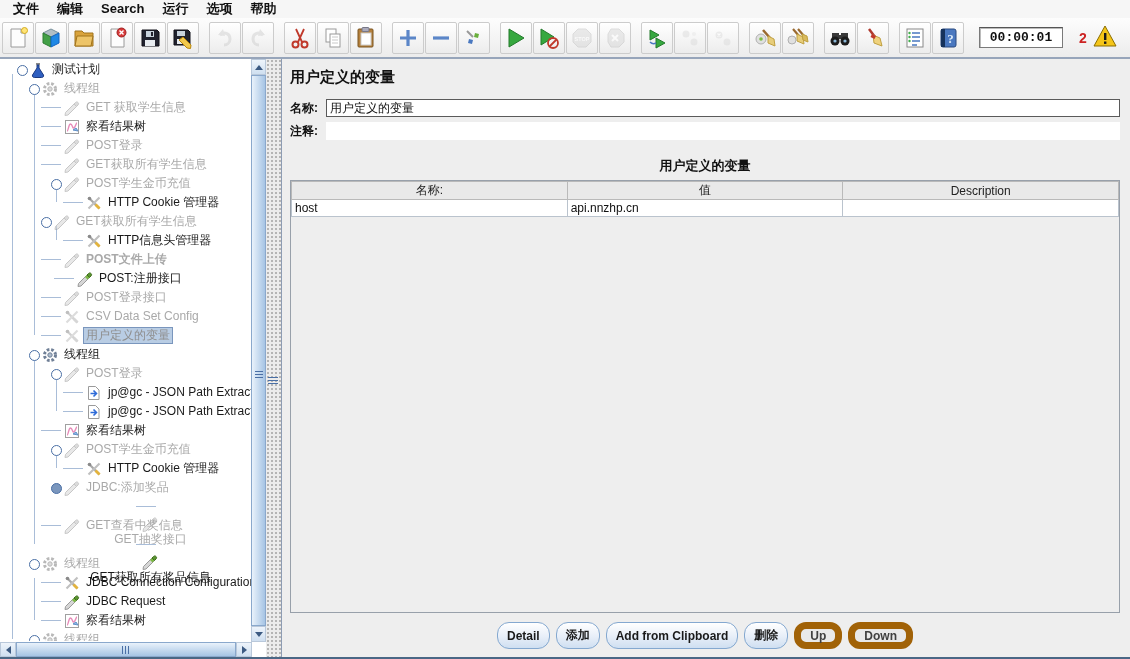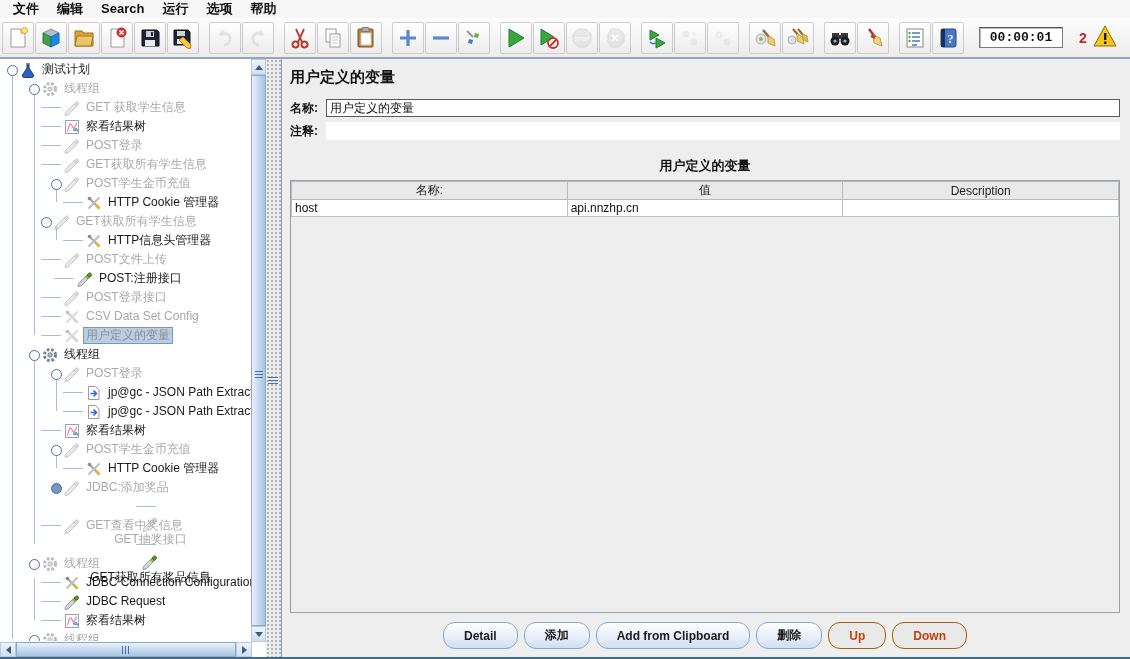--- a/index.html
+++ b/index.html
@@ -73,22 +73,22 @@
   .field-row{display:flex;align-items:center;margin-bottom:5px}
   .field-label{font-weight:bold;font-size:12px;color:#111;width:36px;flex:none}
   .text-input{flex:1;height:18px;font-size:12px;font-family:inherit;border:1px solid #5a5a5a;background:#fff;padding:0 3px;color:#111}
   .text-input.plain{border:1px solid #fff;border-left:none}
   .table-title{text-align:center;font-weight:bold;font-size:13px;color:#111;margin:12px 0 5px 0}
   .table-wrap{flex:1;border:1px solid #98a0aa;background:#eee;overflow:hidden}
   table{width:100%;border-collapse:collapse;font-size:12px;table-layout:fixed}
   th{background:#e9e9e9;border:1px solid #b9b9b9;font-weight:normal;color:#222;height:18px;text-align:center}
   td{background:#fff;border:1px solid #bac3cd;color:#111;height:17px;padding:0 3px;text-align:left}
   .btn-row{display:flex;justify-content:center;gap:6px;margin-top:9px;flex:none}
-  .btn{height:27px;padding:0 20px;font-size:12px;font-weight:bold;color:#1a1a1a;font-family:inherit;border:1px solid #84a8d0;background:linear-gradient(#ffffff,#e7eef8 55%,#cfdff1);border-radius:12px}
-  .btn.disabled{border:1px solid #a16207;background:#e9e9e9;color:#c2410c}
+  .btn{height:27px;padding:0 9px;font-size:12px;font-weight:bold;color:#1a1a1a;font-family:inherit;border:1px solid #84a8d0;background:linear-gradient(#ffffff,#e7eef8 55%,#cfdff1);border-radius:12px}
+  .btn.disabled{border:7px solid #a16207;background:#e9e9e9;color:#404040}
 </style>
 </head>
 <body>
 
 <div class="window">
 
   <div class="menubar" id="menubar">
       <div class="menu-item">文件</div>
       <div class="menu-item">编辑</div>
       <div class="menu-item">Search</div>
@@ -356,21 +356,21 @@
     <div class="tree-panel">
       <div class="tree" id="tree">
         <div class="vline" style="left:12px;top:15px;height:565px"></div>
         <div class="vline" style="left:34px;top:34px;height:242px"></div>
         <div class="vline" style="left:34px;top:300px;height:185px"></div>
         <div class="vline" style="left:34px;top:519px;height:42px"></div>
         <div class="vline" style="left:56px;top:129px;height:14px"></div>
         <div class="vline" style="left:56px;top:167px;height:14px"></div>
         <div class="vline" style="left:56px;top:319px;height:33px"></div>
         <div class="vline" style="left:56px;top:395px;height:14px"></div>
-      <div class="trow enabled" style="padding-left: 6px;">
+      <div class="trow enabled" style="padding-left: 16px;">
             <span class="conn h"></span>
             <span class="ticon">
               <svg viewBox="0 0 16 16" width="16" height="16">
                 <path d="M6 1h4v2H6z" fill="#8a8a8a"></path>
                 <path d="M7 3v3l-4.5 7c-.5 1.5.5 2.5 2 2.5h7c1.5 0 2.5-1 2-2.5L9 6V3z" fill="#2f5fc0" stroke="#1c3a80"></path>
               </svg>
             </span>
             <span class="tlabel">测试计划</span>
           </div>
           <div class="trow disabled" style="padding-left: 28px;">
@@ -461,21 +461,21 @@
             <span class="ticon">
               <svg viewBox="0 0 16 16" width="16" height="16">
                 <path d="M2.5 2.5l11 11" stroke="#a8a8a8" stroke-width="2.2"></path>
                 <path d="M13.5 2.5l-11 11" stroke="#c0c0c0" stroke-width="2.2"></path>
                 <path d="M9.5 9.5l4 4" stroke="#e3b33c" stroke-width="2.8"></path>
                 <circle cx="3.5" cy="3.5" r="1.8" fill="#8a8a8a"></circle>
               </svg>
             </span>
             <span class="tlabel">HTTP信息头管理器</span>
           </div>
-          <div class="trow disabled" style="padding-left: 50px;">
+          <div class="trow disabled" style="padding-left: 50px; font-weight: bold;">
             <span class="conn dash"></span>
             <span class="ticon">
               <svg viewBox="0 0 16 16" width="16" height="16">
                 <path d="M1.5 12.5L10 4l2.5 2.5L4 15l-3 .5z" fill="#d6d6d6" stroke="#9a9a9a"></path>
                 <path d="M10 4l1.5-1.5c.8-.8 1.7-.8 2.5 0s.8 1.7 0 2.5L12.5 6.5z" fill="#bdbdbd" stroke="#9a9a9a"></path>
               </svg>
             </span>
             <span class="tlabel">POST文件上传</span>
           </div>
           <div class="trow enabled" style="padding-left: 63px;">

